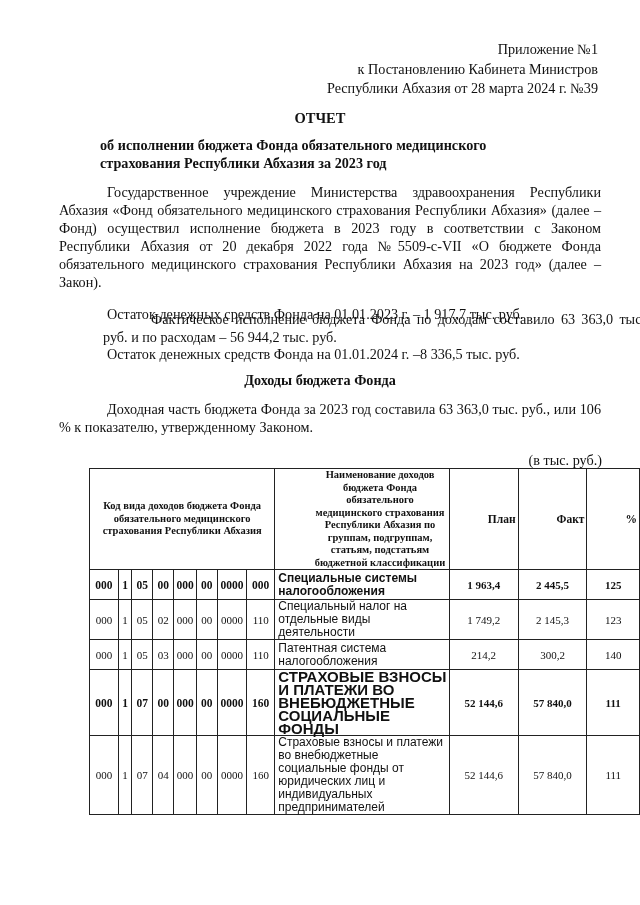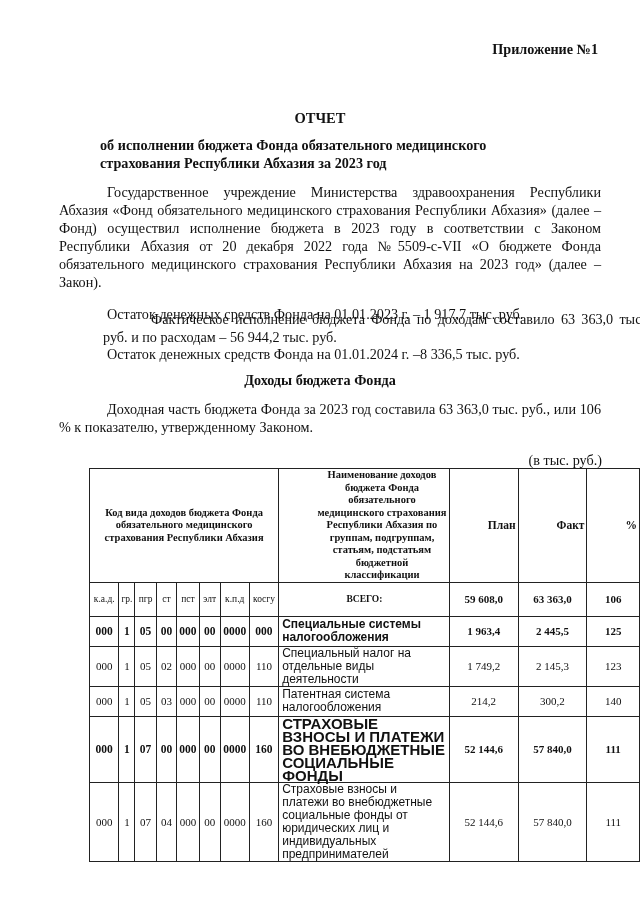--- a/index.html
+++ b/index.html
@@ -1,19 +1,19 @@
 <!DOCTYPE html>
 <html><head>
 <meta charset="utf-8">
 <style>
   html, body { margin: 0; padding: 0; background: #ffffff; }
   body { width: 640px; height: 905px; position: relative; overflow: hidden;
          font-family: "Liberation Serif", "DejaVu Serif", serif; color: #111; }
   .abs { position: absolute; }
-  .bold { font-weight: bold; }
+  .bold { font-weight: normal; }
 
   #appendix { right: 42px; top: 40px; width: 400px; font-size: 14.2px; line-height: 19.5px; text-align: right; }
   #appendix div { white-space: nowrap; }
 
   #title { left: 0; width: 640px; top: 110px; font-size: 14.5px; font-weight: bold; text-align: center; }
   #subtitle { left: 100px; width: 460px; top: 136px; font-size: 14.2px; font-weight: bold; line-height: 18px; }
 
   .para { left: 59px; width: 542px; font-size: 14.2px; line-height: 18px; text-align: justify; text-indent: 48px; }
   #p1 { top: 183px; }
   #p2 { top: 291px; margin-top: 14px; }
@@ -36,20 +36,22 @@
   #income-table tr.b td { font-weight: bold; }
   #income-table tr.b td.code { font-size: 11.5px; }
   #income-table tr.caps td.name { font-size: 15px; }
   #income-table .name-total { font-family: "Liberation Serif", "DejaVu Serif", serif; font-size: 11.5px; font-weight: bold; }
 </style>
 </head>
 <body>
 
 <div id="appendix" class="abs">
   <div class="bold">Приложение №1</div>
+  <div>к Постановлению Кабинета Министров</div>
+  <div>Республики Абхазия от 28 марта 2024 г. №39</div>
 </div>
 
 <div id="title" class="abs">ОТЧЕТ</div>
 <div id="subtitle" class="abs">об исполнении бюджета Фонда обязательного медицинского страхования Республики Абхазия за 2023 год</div>
 
 <div id="p1" class="abs para">Государственное учреждение Министерства здравоохранения Республики Абхазия «Фонд обязательного медицинского страхования Республики Абхазия» (далее – Фонд) осуществил исполнение бюджета в 2023 году в соответствии с Законом Республики Абхазия от 20 декабря 2022 года №5509-с-VII «О бюджете Фонда обязательного медицинского страхования Республики Абхазия на 2023 год» (далее – Закон).</div>
 <div id="p2" class="abs para">Остаток денежных средств Фонда на 01.01.2023 г. – 1 917,7 тыс. руб.</div>
 <div id="p3" class="abs para">Фактическое исполнение бюджета Фонда по доходам составило 63 363,0 тыс. руб. и по расходам – 56 944,2 тыс. руб.</div>
 <div id="p4" class="abs para">Остаток денежных средств Фонда на 01.01.2024 г. –8 336,5 тыс. руб.</div>
 
@@ -73,34 +75,20 @@
       <col style="width:45px">
       <col style="width:32px">
   </colgroup>
   <tbody>
       <tr style="height:85px">
     <th colspan="8" style="padding:0 6px;">Код вида доходов бюджета Фонда обязательного медицинского страхования Республики Абхазия</th>
     <th>Наименование доходов бюджета Фонда обязательного медицинского страхования Республики Абхазия по группам, подгруппам, статьям, подстатьям бюджетной классификации</th>
     <th style="font-size:11.5px;">План</th>
     <th style="font-size:11.5px;">Факт</th>
     <th style="font-size:11.5px;">%</th>
-  </tr>
-  <tr class="subhead">
-    <td>к.а.д.</td>
-    <td>гр.</td>
-    <td>пгр</td>
-    <td>ст</td>
-    <td>пст</td>
-    <td>элт</td>
-    <td>к.п.д</td>
-    <td>косгу</td>
-    <td class="name name-total">ВСЕГО:</td>
-    <td class="num bold" style="font-weight:bold;font-size:11px;">59 608,0</td>
-    <td class="num bold" style="font-weight:bold;font-size:11px;">63 363,0</td>
-    <td class="num bold" style="font-weight:bold;font-size:11px;">106</td>
   </tr>
   </tbody>
     <tbody id="rows-body">
       <tr class="b" style="height: 30px;">
         <td class="code">000</td>
         <td class="code">1</td>
         <td class="code">05</td>
         <td class="code">00</td>
         <td class="code">000</td>
         <td class="code">00</td>

